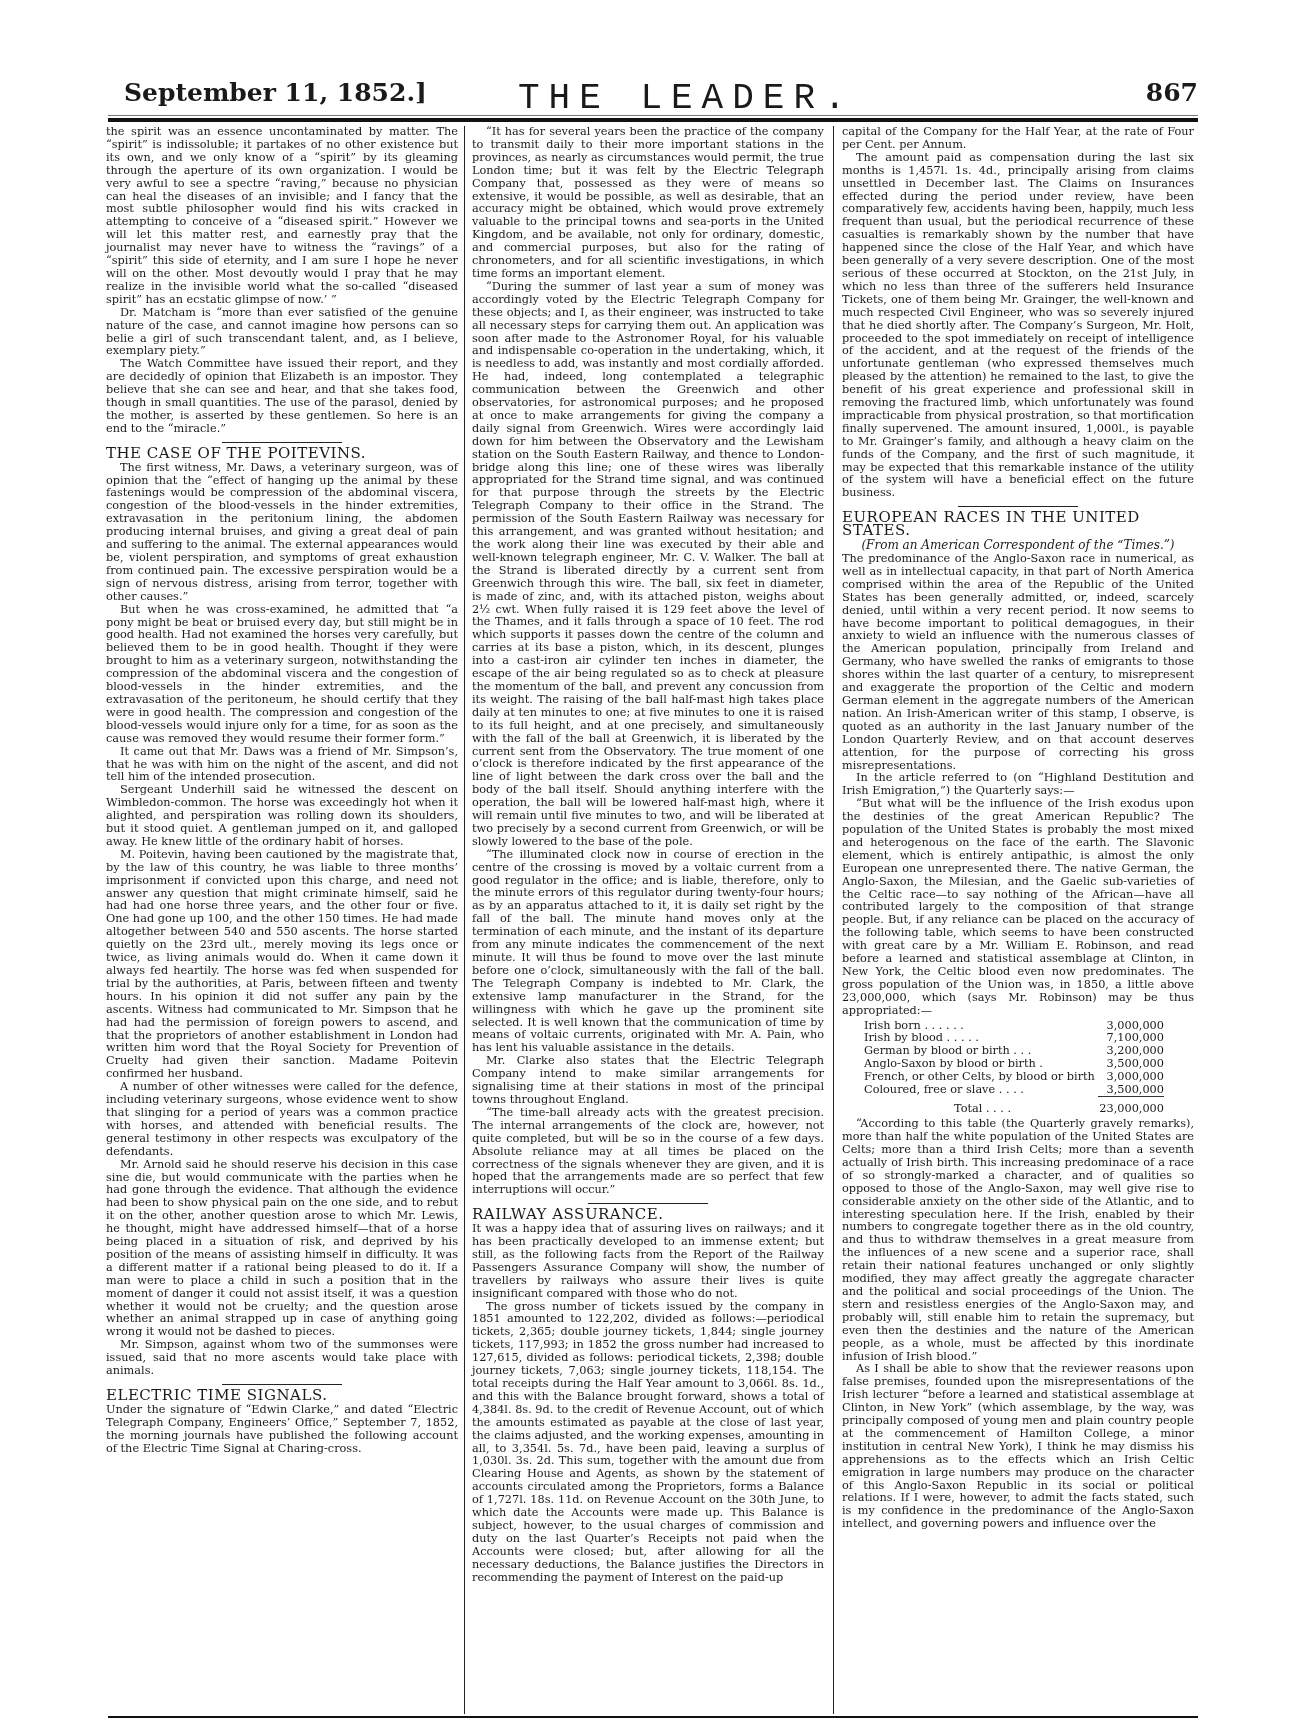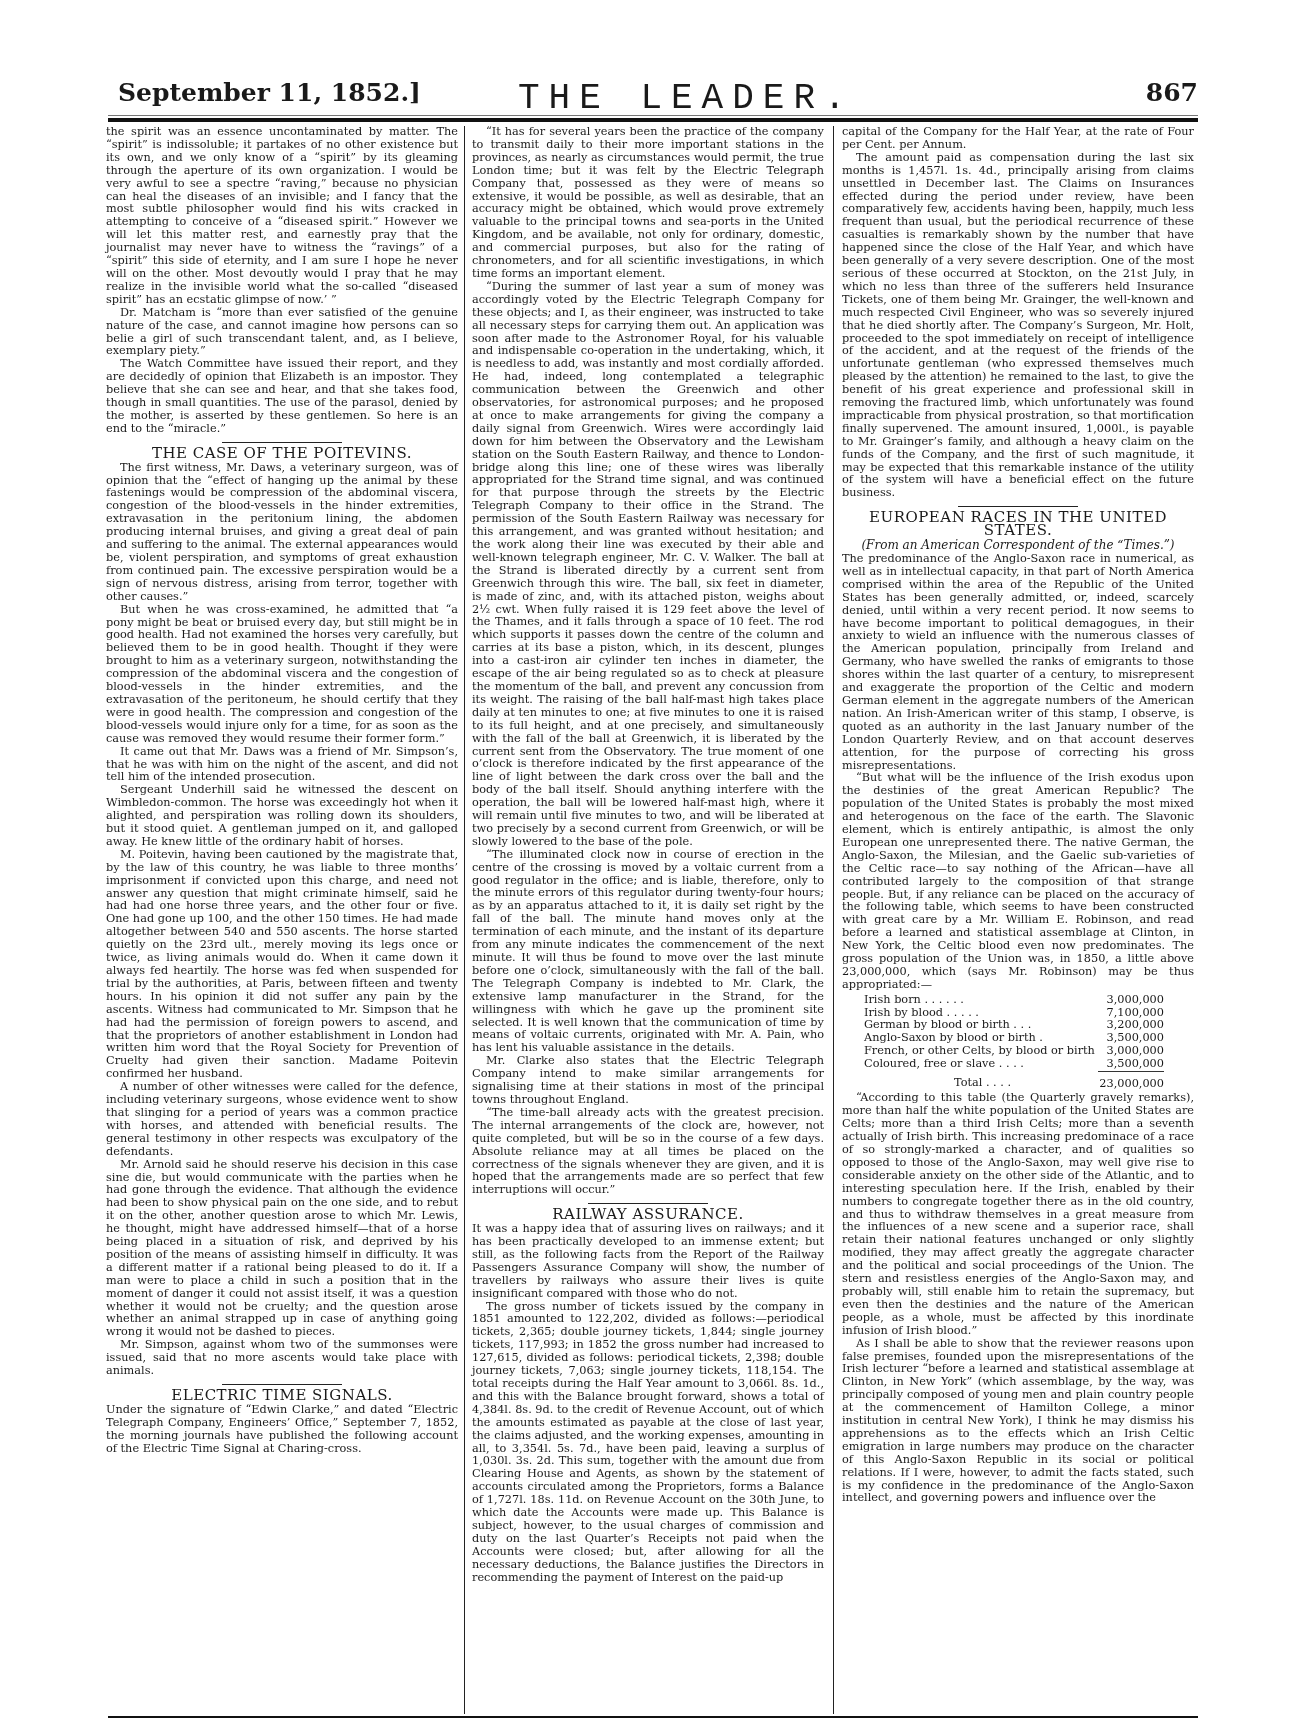--- a/index.html
+++ b/index.html
@@ -1,32 +1,32 @@
 <!DOCTYPE html>
 <html><head>
 <meta charset="utf-8">
 <style>
   html,body{margin:0;padding:0;background:#fff;}
   body{width:1305px;height:1721px;position:relative;overflow:hidden;color:#1a1a1a;font-family:"DejaVu Serif","Liberation Serif",serif;}
   .masthead{position:absolute;left:108px;top:78px;width:1090px;height:36px;}
-  .mh-date{position:absolute;left:10px;top:0;font-size:25px;font-weight:bold;letter-spacing:0px;font-family:"DejaVu Serif",serif;}
+  .mh-date{position:absolute;left:16px;top:0;font-size:25px;font-weight:bold;letter-spacing:0px;font-family:"DejaVu Serif",serif;}
   .mh-title{position:absolute;left:410px;top:0;font-size:36px;letter-spacing:9px;font-family:Liberation Mono, monospace;}
   .mh-page{position:absolute;right:0;top:0;font-size:25px;font-weight:bold;font-family:"DejaVu Serif",serif;}
   .rule-top{position:absolute;left:108px;top:118px;width:1090px;height:4px;background:#111;}
   .rule-top2{position:absolute;left:108px;top:115px;width:1090px;height:1px;background:#777;}
   .col{position:absolute;top:126px;width:352px;font-size:11.3px;line-height:12.9px;text-align:justify;hyphens:auto;}
   #col1{left:106px;}
   #col2{left:472px;}
   #col3{left:842px;}
   .divider{position:absolute;top:126px;width:1px;height:1588px;background:#222;}
   #div1{left:464px;}
   #div2{left:833px;}
   .col p{margin:0;text-indent:14px;}
   .col p.noind{text-indent:0;}
-  .col h2{font-size:15px;font-weight:normal;text-align:center;margin:3px 0 2px 0;letter-spacing:0.5px;}
+  .col h2{font-size:15px;font-weight:normal;text-align:left;margin:3px 0 2px 0;letter-spacing:0.5px;}
   .col .subhead{font-style:italic;text-align:center;font-size:12px;margin:0 0 1px 0;}
   .col hr{width:120px;border:0;border-top:1px solid #222;margin:6px auto 4px auto;}
   table.pop{width:300px;margin:2px 0 2px 22px;border-collapse:collapse;font-size:11.3px;line-height:12.8px;}
   table.pop td{padding:0;}
   table.pop td.v{text-align:right;white-space:nowrap;}
   table.pop tr.sum td{padding-top:6px;}
   table.pop tr.sumrule td.v{border-bottom:1px solid #333;}
   .rule-bottom{position:absolute;left:108px;top:1716px;width:1090px;height:2px;background:#111;}
 </style>
 </head>
@@ -74,20 +74,21 @@
   <p>The gross number of tickets issued by the company in 1851 amounted to 122,202, divided as follows:—periodical tickets, 2,365; double journey tickets, 1,844; single journey tickets, 117,993; in 1852 the gross number had increased to 127,615, divided as follows: periodical tickets, 2,398; double journey tickets, 7,063; single journey tickets, 118,154. The total receipts during the Half Year amount to 3,066l. 8s. 1d., and this with the Balance brought forward, shows a total of 4,384l. 8s. 9d. to the credit of Revenue Account, out of which the amounts estimated as payable at the close of last year, the claims adjusted, and the working expenses, amounting in all, to 3,354l. 5s. 7d., have been paid, leaving a surplus of 1,030l. 3s. 2d. This sum, together with the amount due from Clearing House and Agents, as shown by the statement of accounts circulated among the Proprietors, forms a Balance of 1,727l. 18s. 11d. on Revenue Account on the 30th June, to which date the Accounts were made up. This Balance is subject, however, to the usual charges of commission and duty on the last Quarter’s Receipts not paid when the Accounts were closed; but, after allowing for all the necessary deductions, the Balance justifies the Directors in recommending the payment of Interest on the paid-up</p>
 </div>
 
 <div class="col" id="col3">
   <p class="noind">capital of the Company for the Half Year, at the rate of Four per Cent. per Annum.</p>
   <p>The amount paid as compensation during the last six months is 1,457l. 1s. 4d., principally arising from claims unsettled in December last. The Claims on Insurances effected during the period under review, have been comparatively few, accidents having been, happily, much less frequent than usual, but the periodical recurrence of these casualties is remarkably shown by the number that have happened since the close of the Half Year, and which have been generally of a very severe description. One of the most serious of these occurred at Stockton, on the 21st July, in which no less than three of the sufferers held Insurance Tickets, one of them being Mr. Grainger, the well-known and much respected Civil Engineer, who was so severely injured that he died shortly after. The Company’s Surgeon, Mr. Holt, proceeded to the spot immediately on receipt of intelligence of the accident, and at the request of the friends of the unfortunate gentleman (who expressed themselves much pleased by the attention) he remained to the last, to give the benefit of his great experience and professional skill in removing the fractured limb, which unfortunately was found impracticable from physical prostration, so that mortification finally supervened. The amount insured, 1,000l., is payable to Mr. Grainger’s family, and although a heavy claim on the funds of the Company, and the first of such magnitude, it may be expected that this remarkable instance of the utility of the system will have a beneficial effect on the future business.</p>
   <hr>
   <h2>EUROPEAN RACES IN THE UNITED STATES.</h2>
   <div class="subhead">(From an American Correspondent of the “Times.”)</div>
   <p class="noind">The predominance of the Anglo-Saxon race in numerical, as well as in intellectual capacity, in that part of North America comprised within the area of the Republic of the United States has been generally admitted, or, indeed, scarcely denied, until within a very recent period. It now seems to have become important to political demagogues, in their anxiety to wield an influence with the numerous classes of the American population, principally from Ireland and Germany, who have swelled the ranks of emigrants to those shores within the last quarter of a century, to misrepresent and exaggerate the proportion of the Celtic and modern German element in the aggregate numbers of the American nation. An Irish-American writer of this stamp, I observe, is quoted as an authority in the last January number of the London Quarterly Review, and on that account deserves attention, for the purpose of correcting his gross misrepresentations.</p>
+  <p>In the article referred to (on “Highland Destitution and Irish Emigration,”) the Quarterly says:—</p>
   <p>“But what will be the influence of the Irish exodus upon the destinies of the great American Republic? The population of the United States is probably the most mixed and heterogenous on the face of the earth. The Slavonic element, which is entirely antipathic, is almost the only European one unrepresented there. The native German, the Anglo-Saxon, the Milesian, and the Gaelic sub-varieties of the Celtic race—to say nothing of the African—have all contributed largely to the composition of that strange people. But, if any reliance can be placed on the accuracy of the following table, which seems to have been constructed with great care by a Mr. William E. Robinson, and read before a learned and statistical assemblage at Clinton, in New York, the Celtic blood even now predominates. The gross population of the Union was, in 1850, a little above 23,000,000, which (says Mr. Robinson) may be thus appropriated:—</p>
   <table class="pop">
     <tbody>
         <tr>
           <td>Irish born . . . . . .</td>
           <td class="v">3,000,000</td>
         </tr>
     <tr>
           <td>Irish by blood . . . . .</td>
           <td class="v">7,100,000</td>

